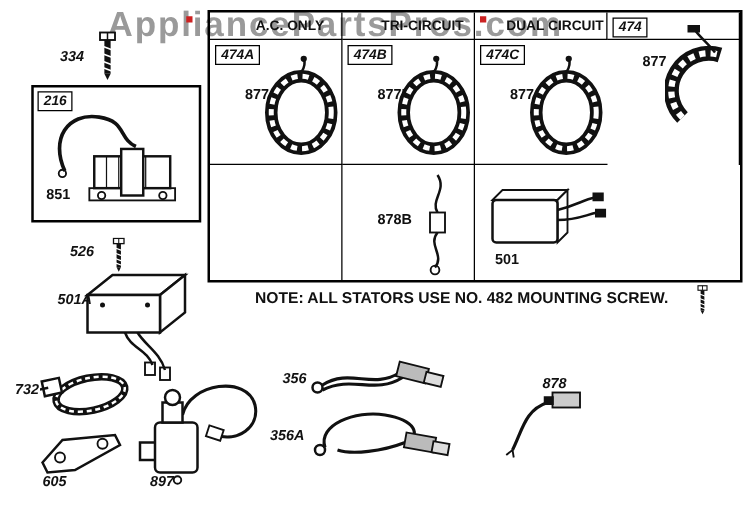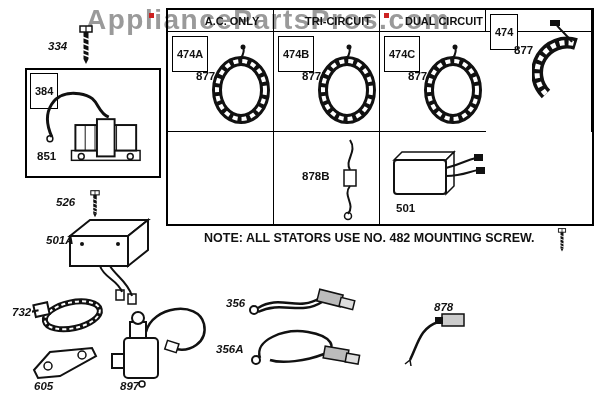--- a/index.html
+++ b/index.html
@@ -19,21 +19,21 @@
     display:grid; grid-template-columns:repeat(4,1fr); grid-template-rows:22px 100px 1fr;
   }
   .cell { position:relative; border-right:1.5px solid #000; border-bottom:1.5px solid #000; }
   .cell.lc { border-right:none; }
   .cell.lr { border-bottom:none; }
   .hcell { display:flex; align-items:center; justify-content:center;
            font-weight:bold; font-size:11px; color:#111;padding-left:23px; }
 
   .refbox {
     position:absolute; left:4px; top:4px; border:1.5px solid #000; background:#fff;
-    padding:11px 4px; font-weight:bold; font-size:11px; color:#111;
+    padding:1px 4px; font-weight:bold; font-size:11px; color:#111;font-style:italic;
   }
   .plabel { position:absolute; font-weight:bold; font-size:11.5px; color:#111; }
   .lbl { position:absolute; font-weight:bold; font-size:11.5px; color:#111; z-index:3;font-style:italic; }
   .drawing { position:absolute; }
   .abs { position:absolute; z-index:2; }
 
   .insetbox { position:absolute; left:25px; top:68px; width:136px; height:110px;
               border:2px solid #000; background:#fff; z-index:2; }
   .insetbox .refbox { left:3px; top:3px; }
 
@@ -136,21 +136,21 @@
   <svg class="abs" style="left:556px;top:227px" width="12" height="26" viewBox="0 0 20 40">
       <use href="#screw"></use>
     </svg>
 
   <div class="lbl" style="left:48px;top:40px">334</div>
   <svg class="abs" style="left:76px;top:24px" width="20" height="42" viewBox="0 0 20 40">
       <use href="#screw"></use>
     </svg>
 
   <div class="insetbox">
-    <div class="refbox">384</div>
+    <div class="refbox">216</div>
     <svg class="drawing" style="left:4px;top:8px" width="128" height="98" viewBox="0 0 128 100">
       <path d="M20,60 C8,34 22,12 48,16 C70,19 64,34 78,40" fill="none" stroke="#111" stroke-width="3"></path>
       <circle cx="18" cy="62" r="3" fill="none" stroke="#111" stroke-width="1.5"></circle>
       <rect x="40" y="74" width="70" height="10" fill="#fff" stroke="#111" stroke-width="1.5"></rect>
       <rect x="44" y="48" width="62" height="26" fill="#fff" stroke="#111" stroke-width="2"></rect>
       <line x1="54" y1="48" x2="54" y2="74" stroke="#111" stroke-width="1"></line>
       <line x1="64" y1="48" x2="64" y2="74" stroke="#111" stroke-width="1"></line>
       <line x1="86" y1="48" x2="86" y2="74" stroke="#111" stroke-width="1"></line>
       <rect x="66" y="42" width="18" height="38" fill="#fff" stroke="#111" stroke-width="2"></rect>
       <circle cx="50" cy="80" r="3" fill="none" stroke="#111" stroke-width="1.5"></circle>

